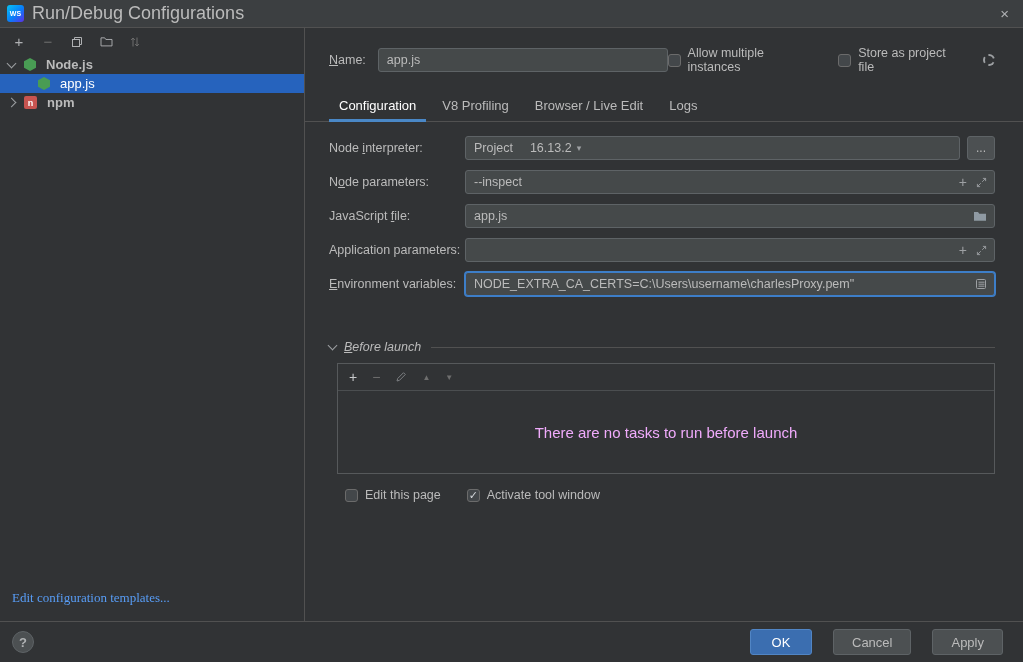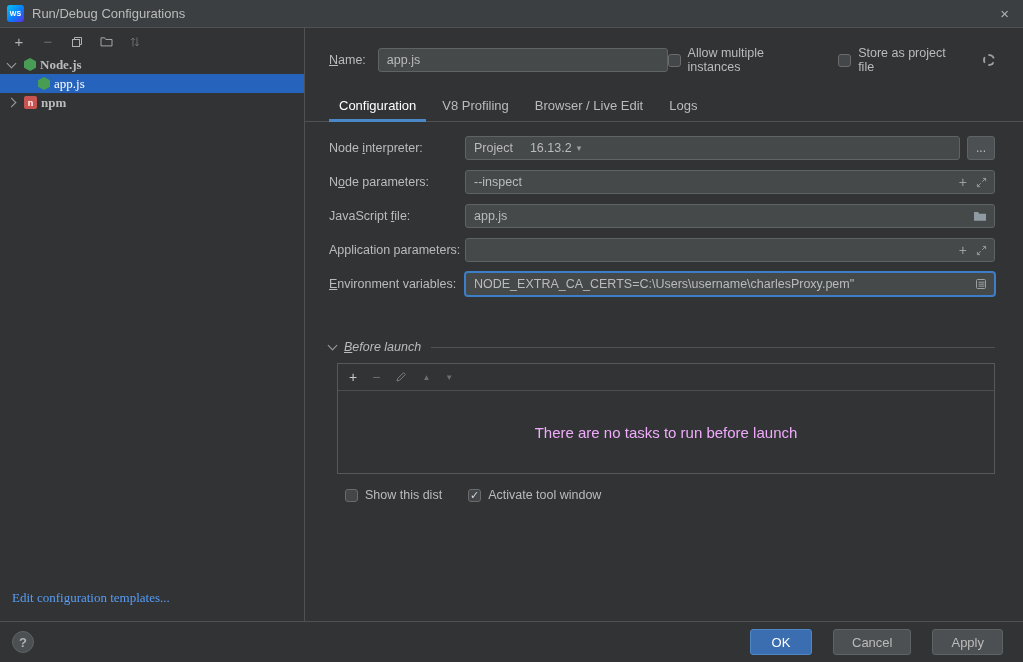--- a/index.html
+++ b/index.html
@@ -23,36 +23,36 @@
   u{text-decoration:underline;text-underline-offset:1px;}
 
   .window{width:1023px;height:662px;background:var(--bg);display:flex;flex-direction:column;}
 
   
   .titlebar{height:28px;background:var(--bg-title);display:flex;align-items:center;
             border-bottom:1px solid var(--sep);flex:0 0 auto;}
   .ws-badge{width:17px;height:17px;margin:0 8px 0 7px;border-radius:3px;
             background:linear-gradient(135deg,#07c3f2 0%,#087cfa 55%,#5f2ee5 100%);
             color:#fff;font-size:7px;font-weight:bold;display:flex;align-items:center;justify-content:center;}
-  .titlebar .title{font-size:13px;color:#bbbbbb;}
+  .titlebar .title{font-size:18px;color:#bbbbbb;}
   .titlebar .close{margin-left:auto;padding:0 14px;font-size:15px;color:#afb1b3;cursor:default;}
 
   
   .content{flex:1 1 auto;display:flex;min-height:0;}
 
   
   .sidebar{width:305px;flex:0 0 auto;border-right:1px solid var(--sep);display:flex;flex-direction:column;}
   .tree-toolbar{height:27px;display:flex;align-items:center;gap:13px;padding-left:11px;flex:0 0 auto;}
   .tb-icon{display:inline-flex;align-items:center;justify-content:center;width:16px;height:16px;
            color:#afb1b3;font-size:15px;line-height:1;}
   .tb-icon.disabled{color:var(--disabled);}
   .tree{flex:0 0 auto;}
   .tree-row{height:19px;display:flex;align-items:center;font-size:13px;padding-left:8px;}
   .tree-row.selected{background:var(--selection);color:#ffffff;padding-left:38px;}
-  .tree-row .tree-label{margin-left:4px;font-family:Liberation Serif, serif;}
+  .tree-row .tree-label{margin-left:10px;}
   .tree-row .bold{font-weight:bold;}
   .chev{width:7px;height:7px;border-right:1.6px solid var(--icon);border-bottom:1.6px solid var(--icon);
         display:inline-block;flex:0 0 auto;}
   .chev.down{transform:rotate(45deg);margin-top:-3px;}
   .chev.right{transform:rotate(-45deg);}
   .hexagon{width:12px;height:13px;background:#499c54;margin-left:9px;flex:0 0 auto;
            clip-path:polygon(50% 0,100% 25%,100% 75%,50% 100%,0 75%,0 25%);}
   .tree-row.selected .hexagon{margin-left:0;}
   .npm-badge{width:13px;height:13px;background:#c75450;border-radius:2px;margin-left:9px;
              color:#fff;font-size:9px;font-weight:bold;display:flex;align-items:center;justify-content:center;}
@@ -299,21 +299,21 @@
           </span>
           <span class="tri">▲</span>
           <span class="tri">▼</span>
         </div>
         <div class="bl-empty">There are no tasks to run before launch</div>
       </div>
 
       <div class="page-options">
         <label class="cb-label">
           <span class="cb"></span>
-          <span>Show this dist</span>
+          <span>Edit this page</span>
         </label>
         <label class="cb-label">
           <span class="cb">✓</span>
           <span>Activate tool window</span>
         </label>
       </div>
 
     </div>
   </div>
 

